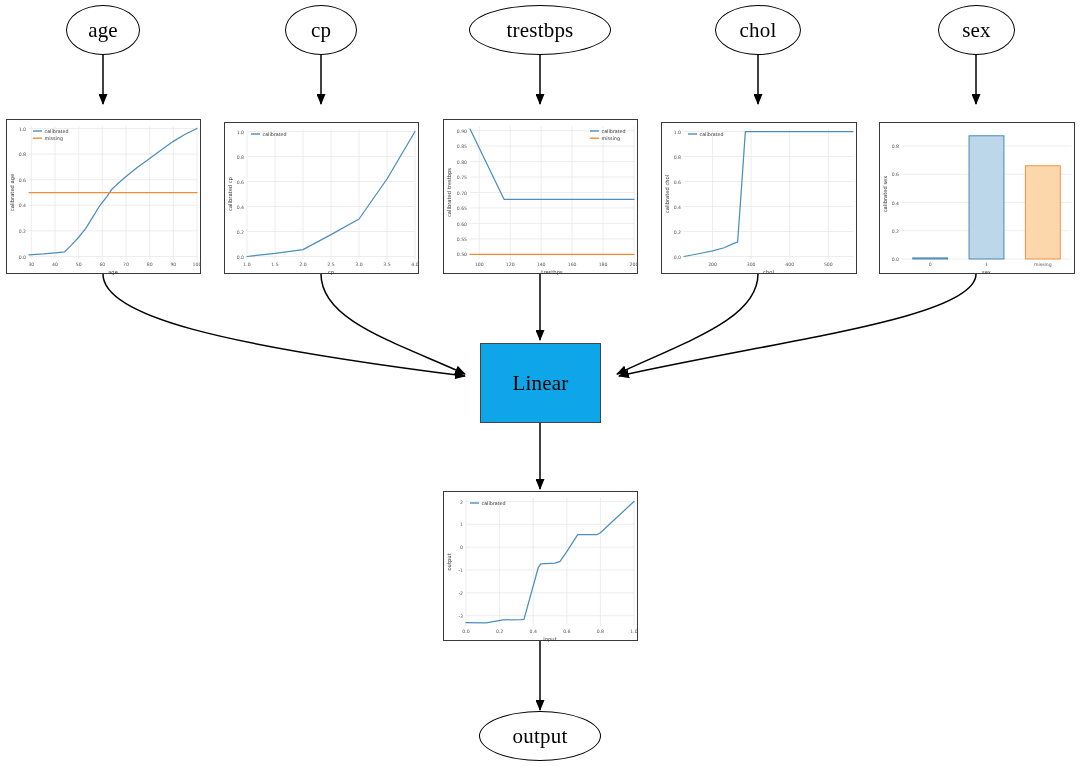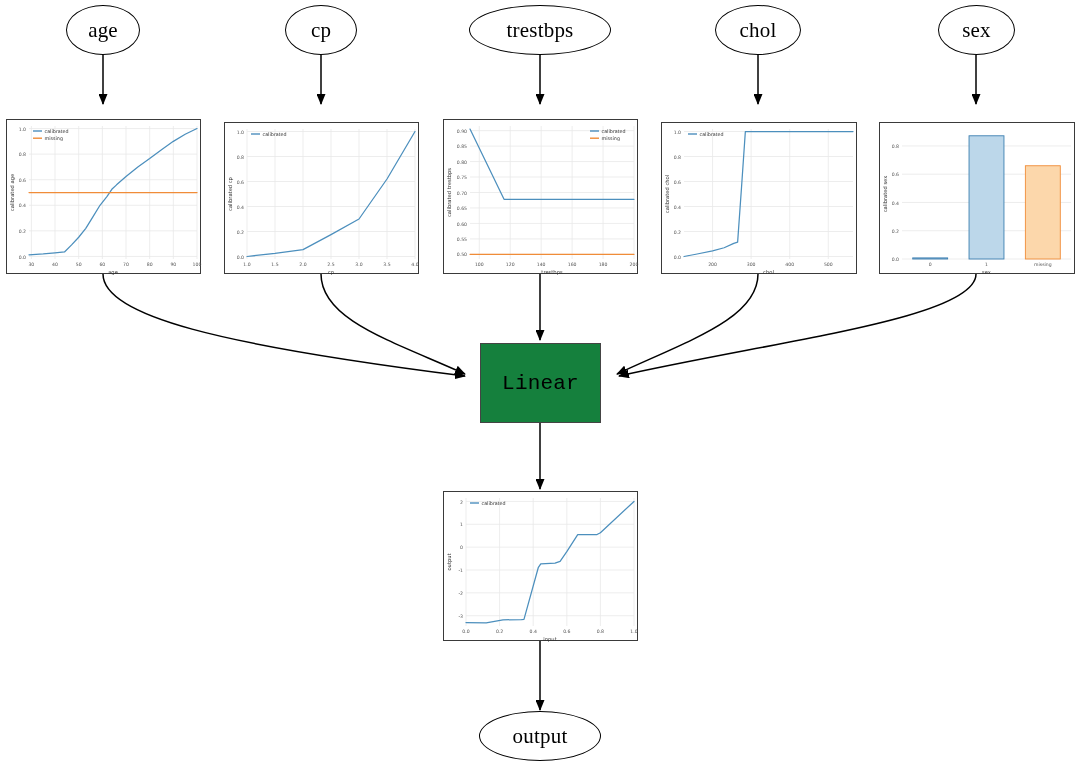--- a/index.html
+++ b/index.html
@@ -12,22 +12,22 @@
 
   
   .node{
     position:absolute;display:flex;align-items:center;justify-content:center;
     font-family:"Liberation Serif", serif;color:#000;
     border:1.3px solid #000;background:#fff;box-sizing:border-box;
   }
   .ellipse{border-radius:50%;}
   .node-label{font-size:21px;line-height:1;letter-spacing:.2px;}
 
-  .linear-box{position:absolute;border:1.4px solid #444;background:#15803d;
-    display:flex;align-items:center;justify-content:center;box-sizing:border-box;font-family:Liberation Mono, monospace;}
+  .linear-box{position:absolute;border:1.4px solid #444;background:#0ea5e9;
+    display:flex;align-items:center;justify-content:center;box-sizing:border-box;}
   .linear-box .node-label{font-size:21px;}
 
   
   .panel{
     position:absolute;background:#ffffff;border:1.6px solid #3a3a3a;box-sizing:border-box;
   }
   .mpl{position:absolute;inset:0;}
   .mpl svg{display:block;}
   .tick{font-family:"DejaVu Sans", sans-serif;fill:#555;}
   .axlabel{font-family:"DejaVu Sans", sans-serif;fill:#333;}

